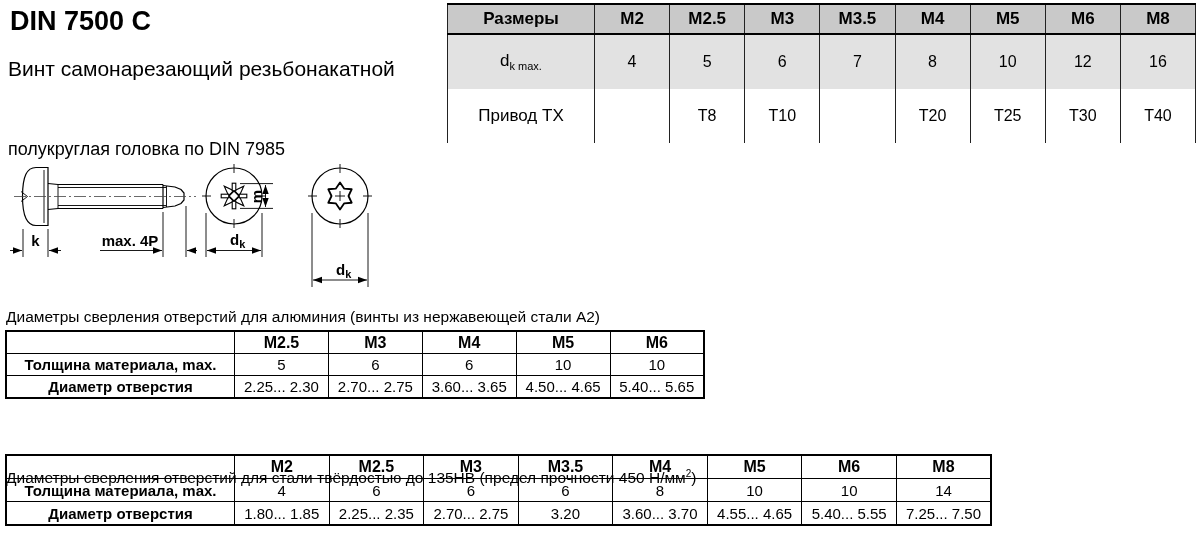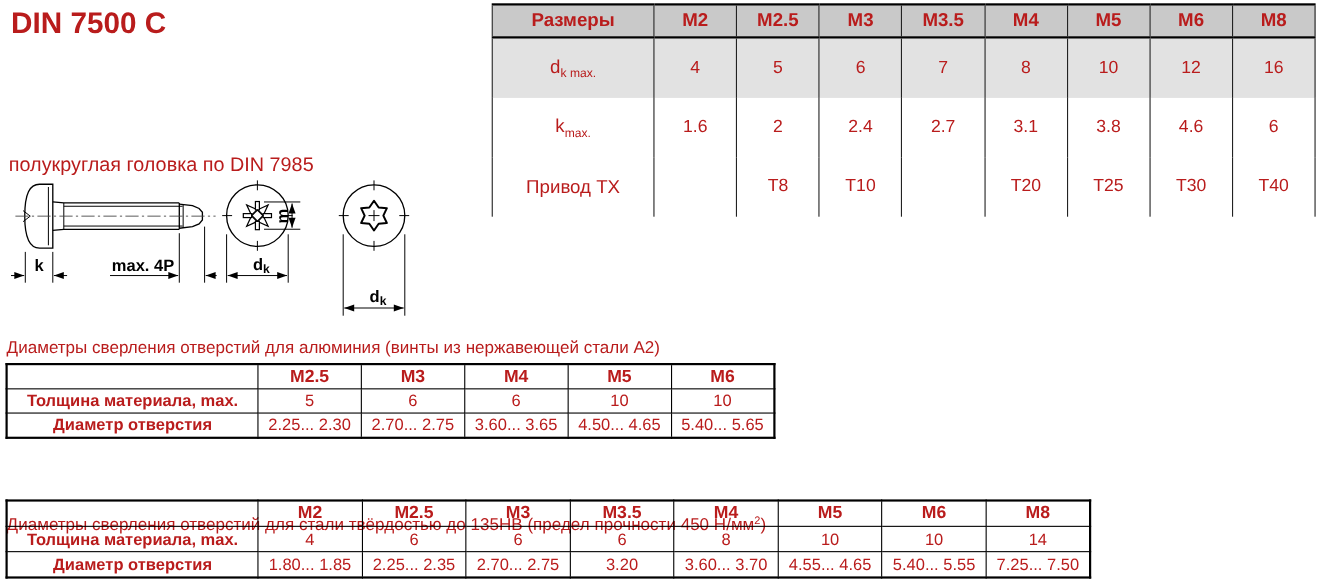--- a/index.html
+++ b/index.html
@@ -1,17 +1,17 @@
 <!DOCTYPE html>
 <html><head>
 <meta charset="utf-8">
 <style>
   html,body{margin:0;padding:0;background:#fff;}
   .page{position:relative;width:1199px;height:533px;background:#fff;overflow:hidden;
-        font-family:"Liberation Sans",sans-serif;color:#b91c1c;}
+        font-family:"Liberation Sans",sans-serif;color:#000000;}
   .title{position:absolute;left:10px;top:6px;font-size:27px;font-weight:bold;letter-spacing:0px;}
   .subtitle{position:absolute;left:8px;top:57px;font-size:21px;}
   .desc{position:absolute;left:8px;top:112px;font-size:18px;margin-top:27px;}
   svg.draw{position:absolute;left:0;top:150px;}
 
   
   table.sz{position:absolute;left:447px;top:3px;width:749px;border-collapse:collapse;table-layout:fixed;}
   table.sz th,table.sz td{border-left:1px solid #222;padding:0;text-align:center;vertical-align:middle;}
   table.sz tr>*:last-child{border-right:1px solid #222;}
   table.sz thead th{background:#c9c9c9;border-top:2px solid #000;border-bottom:2px solid #000;
@@ -44,20 +44,21 @@
   .rec{stroke:#000;stroke-width:1.1;fill:#fff;}
   .dtext{font-family:"Liberation Sans",sans-serif;font-size:15px;font-weight:bold;fill:#000;}
   .dsub{font-size:11px;}
 </style>
 </head>
 <body>
 
 <div class="page">
 
   <div class="title">DIN 7500 C</div>
+  <div class="subtitle">Винт самонарезающий резьбонакатной</div>
   <div class="desc">полукруглая головка по DIN 7985</div>
 
   <svg class="draw" width="400" height="150" viewBox="0 150 400 150">
     <defs>
       <marker id="ar" markerWidth="10" markerHeight="8" refX="9.5" refY="4" orient="auto-start-reverse" markerUnits="userSpaceOnUse">
         <path d="M0.5,0.8 L9.5,4 L0.5,7.2 Z" fill="#000"></path>
       </marker>
       <polygon id="pzwing" points="4,-3.6 13.8,0 4,3.6" class="rec"></polygon>
       <rect id="pzslot" x="5.2" y="-1.8" width="7.6" height="3.6" class="rec"></rect>
     </defs>
@@ -160,31 +161,20 @@
           <td>4</td>
           <td>5</td>
           <td>6</td>
           <td>7</td>
           <td>8</td>
           <td>10</td>
           <td>12</td>
           <td>16</td>
         </tr>
         <tr>
-          <td class="rowlabel"><span>k</span><sub>max.</sub></td>
-          <td>1.6</td>
-          <td>2</td>
-          <td>2.4</td>
-          <td>2.7</td>
-          <td>3.1</td>
-          <td>3.8</td>
-          <td>4.6</td>
-          <td>6</td>
-        </tr>
-        <tr>
           <td class="rowlabel"><span>Привод TX</span></td>
           <td></td>
           <td>T8</td>
           <td>T10</td>
           <td></td>
           <td>T20</td>
           <td>T25</td>
           <td>T30</td>
           <td>T40</td>
         </tr>

